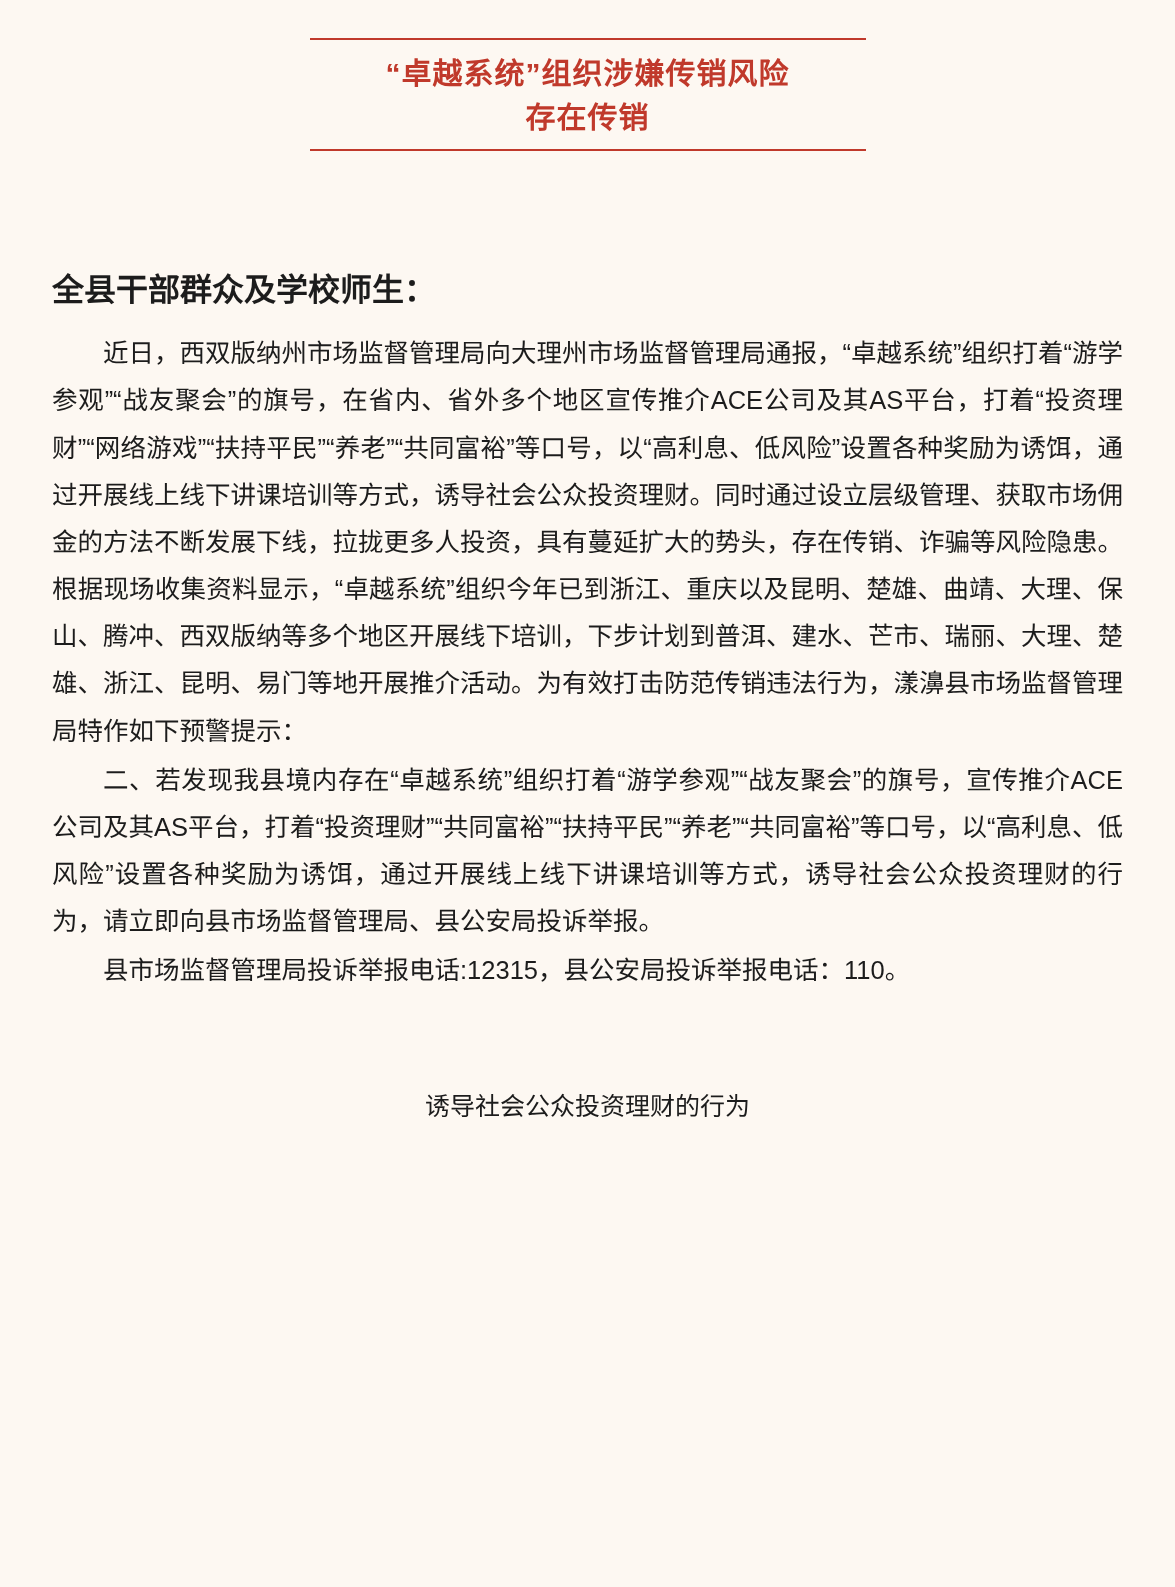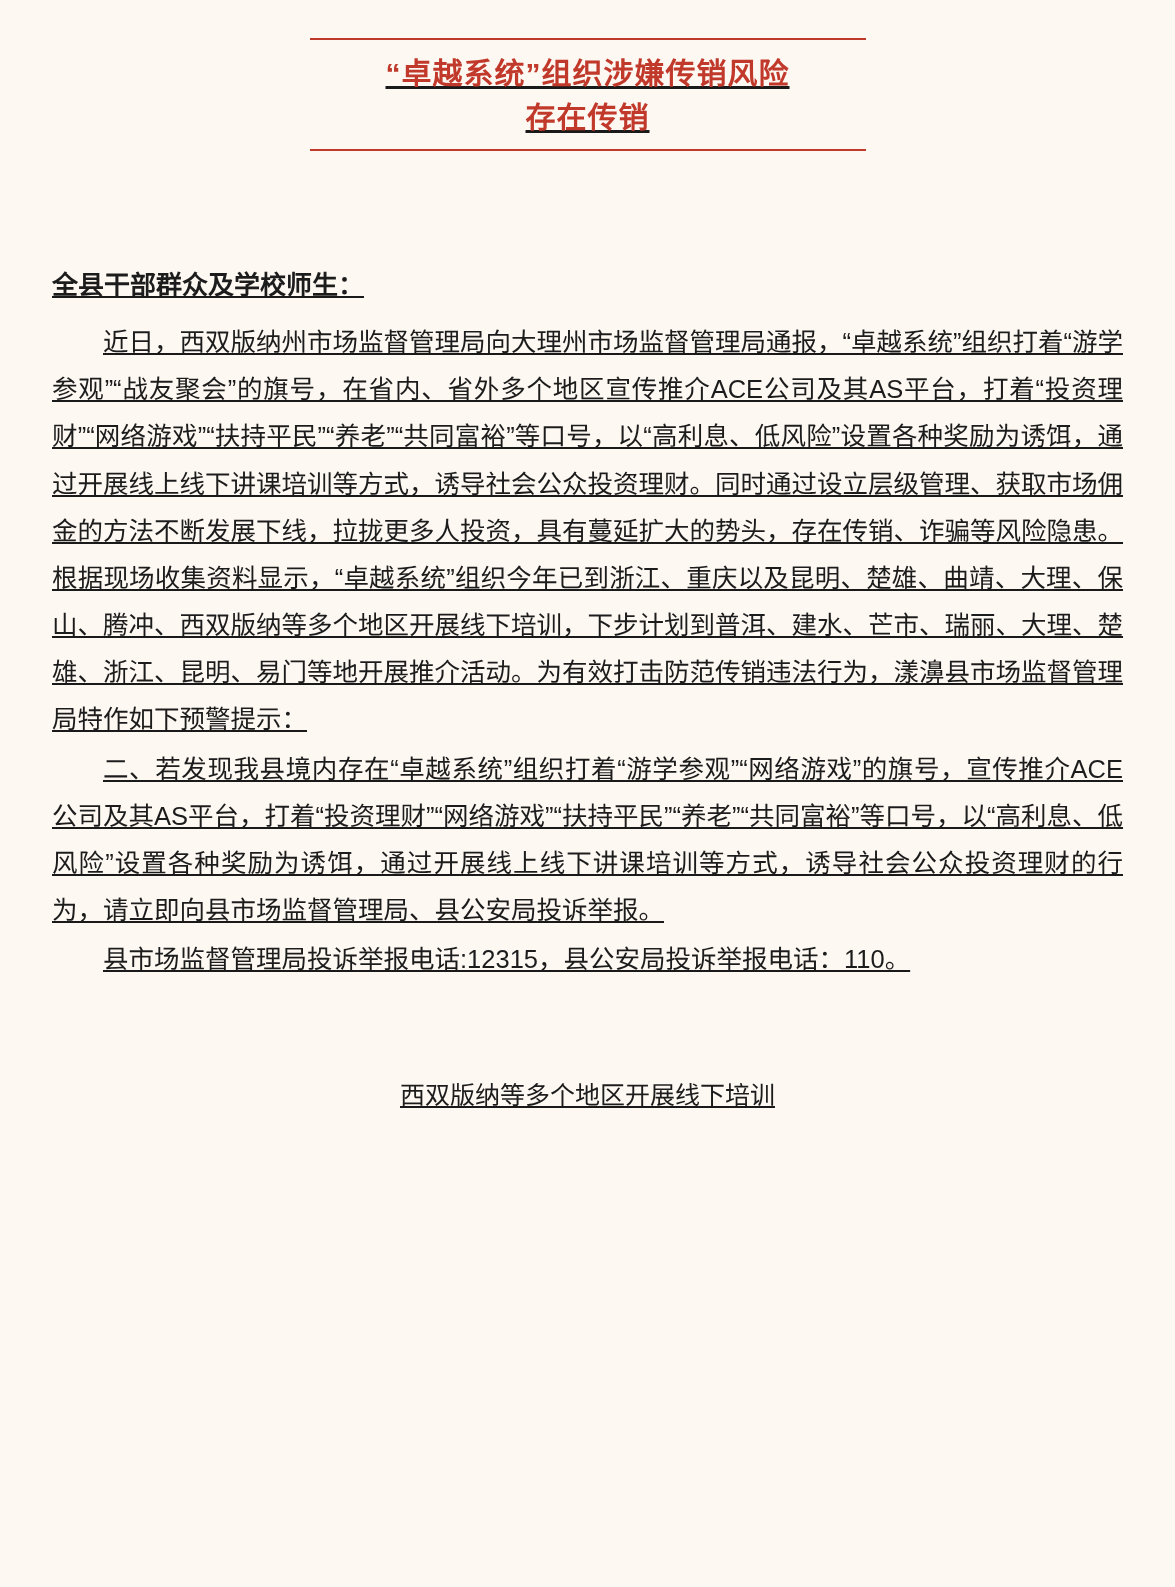--- a/index.html
+++ b/index.html
@@ -13,21 +13,20 @@
     font-family: "Liberation Sans", "DejaVu Sans", sans-serif;
     color: #1a1a1a;
     -webkit-font-smoothing: antialiased;
   }
   .page {
     width: 1175px;
     min-height: 1587px;
     box-sizing: border-box;
     padding: 30px 52px 24px 52px;
     position: relative;
-    text-decoration: underline;
   }
   
   .title-block {
     width: 556px;
     margin: 8px auto 0 auto;
     padding: 12px 0 10px 0;
     border-top: 2px solid #c0392b;
     border-bottom: 2px solid #c0392b;
     text-align: center;
   }
@@ -40,21 +39,21 @@
   }
   
   .body-area {
     margin-top: 110px;
     font-size: 25.5px;
     line-height: 1.85;
     color: #1c1c1c;
   }
   .salutation {
     font-weight: bold;
-    font-size: 26px;
+    font-size: 32px;
     margin-bottom: 10px;
   }
   p.para {
     margin: 0 0 2px 0;
     text-align: justify;
     text-justify: inter-ideograph;
     text-indent: 2em;
   }
   
   .signature {
@@ -75,21 +74,21 @@
 
   <div class="title-block">
     <div class="title-line">“卓越系统”组织涉嫌传销风险</div>
     <div class="title-line">存在传销</div>
   </div>
 
   <div class="body-area">
     <div class="salutation">全县干部群众及学校师生：</div>
 
     <p class="para">近日，西双版纳州市场监督管理局向大理州市场监督管理局通报，“卓越系统”组织打着“游学参观”“战友聚会”的旗号，在省内、省外多个地区宣传推介ACE公司及其AS平台，打着“投资理财”“网络游戏”“扶持平民”“养老”“共同富裕”等口号，以“高利息、低风险”设置各种奖励为诱饵，通过开展线上线下讲课培训等方式，诱导社会公众投资理财。同时通过设立层级管理、获取市场佣金的方法不断发展下线，拉拢更多人投资，具有蔓延扩大的势头，存在传销、诈骗等风险隐患。根据现场收集资料显示，“卓越系统”组织今年已到浙江、重庆以及昆明、楚雄、曲靖、大理、保山、腾冲、西双版纳等多个地区开展线下培训，下步计划到普洱、建水、芒市、瑞丽、大理、楚雄、浙江、昆明、易门等地开展推介活动。为有效打击防范传销违法行为，漾濞县市场监督管理局特作如下预警提示：</p>
-    <p class="para">二、若发现我县境内存在“卓越系统”组织打着“游学参观”“网络游戏”的旗号，宣传推介ACE公司及其AS平台，打着“投资理财”“网络游戏”“扶持平民”“养老”“共同富裕”等口号，以“高利息、低风险”设置各种奖励为诱饵，通过开展线上线下讲课培训等方式，诱导社会公众投资理财的行为，请立即向县市场监督管理局、县公安局投诉举报。</p>
+    <p class="para">二、若发现我县境内存在“卓越系统”组织打着“游学参观”“战友聚会”的旗号，宣传推介ACE公司及其AS平台，打着“投资理财”“共同富裕”“扶持平民”“养老”“共同富裕”等口号，以“高利息、低风险”设置各种奖励为诱饵，通过开展线上线下讲课培训等方式，诱导社会公众投资理财的行为，请立即向县市场监督管理局、县公安局投诉举报。</p>
     <p class="para">县市场监督管理局投诉举报电话:12315，县公安局投诉举报电话：110。</p>
   </div>
 
   <div class="signature">
-    <div>西双版纳等多个地区开展线下培训</div>
+    <div>诱导社会公众投资理财的行为</div>
   </div>
 
 </div>
 
 </body></html>

